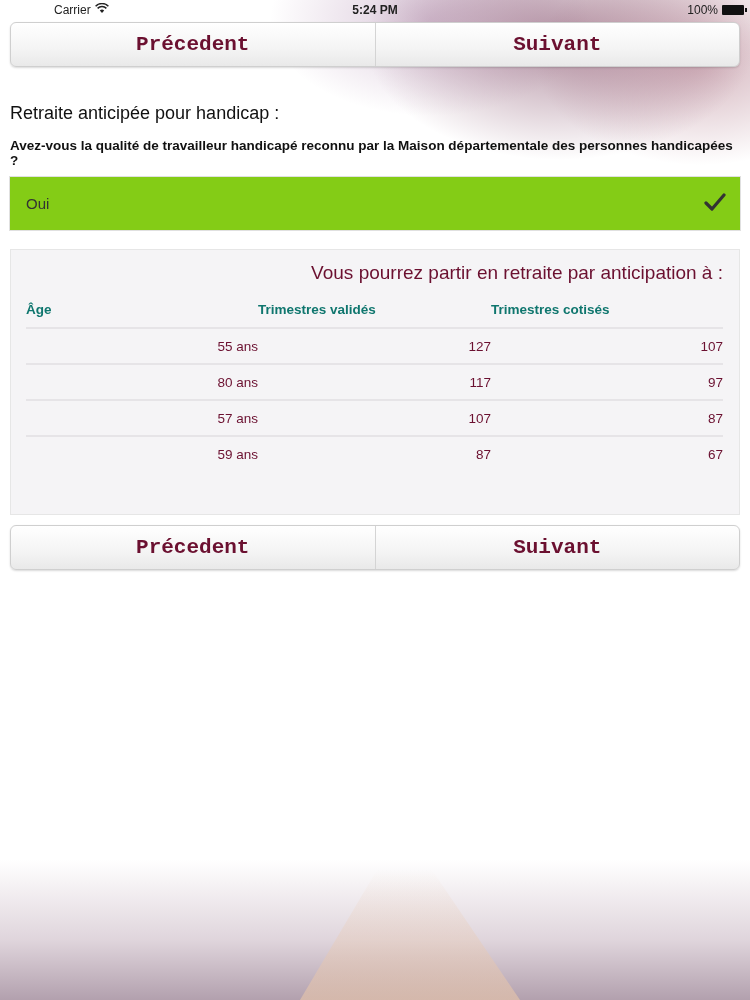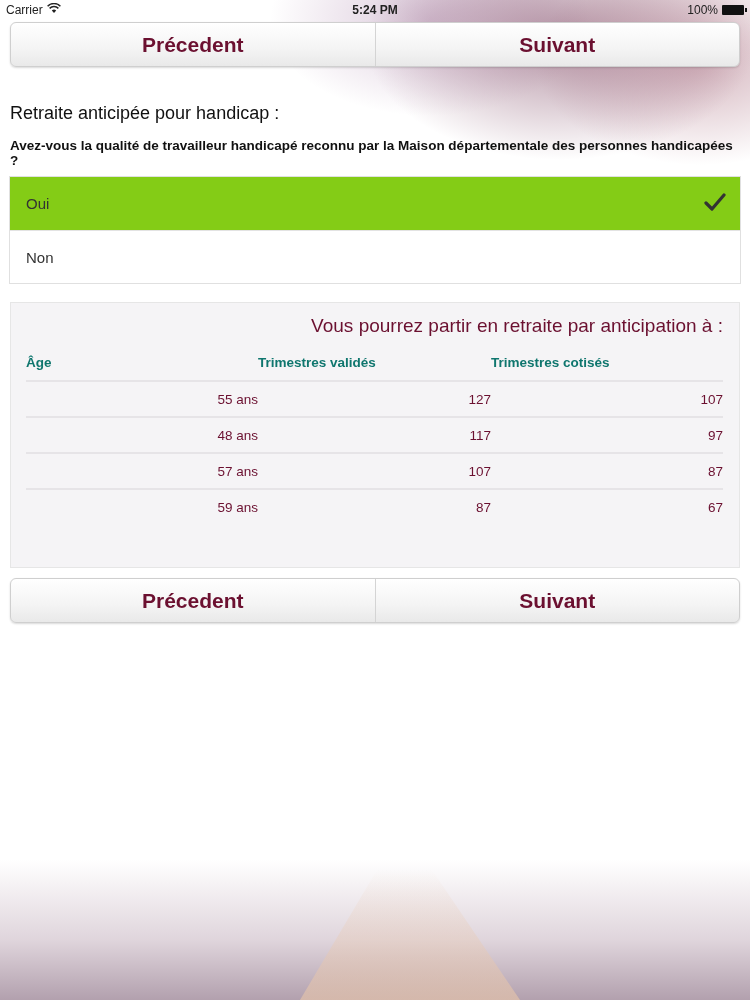--- a/index.html
+++ b/index.html
@@ -21,35 +21,35 @@
     position: absolute; z-index: 0; bottom: 0; left: 300px; width: 220px; height: 130px;
     background: linear-gradient(to bottom, rgba(255,240,220,0) 0%, rgba(235,200,170,0.6) 100%);
     clip-path: polygon(35% 0, 60% 0, 100% 100%, 0 100%);
   }
   .layer { position: relative; z-index: 1; }
 
   .status-bar {
     height: 20px; display: flex; align-items: center; justify-content: space-between;
     padding: 0 6px; font-size: 12px; color: #222;
   }
-  .status-left { display: flex; align-items: flex-start; gap: 4px; }
+  .status-left { display: flex; align-items: flex-start; gap: 4px; margin-left: 48px; }
   .status-time { font-weight: bold; position: absolute; left: 50%; transform: translateX(-50%); }
   .status-right { display: flex; align-items: center; gap: 4px; }
   .battery { width: 22px; height: 10px; background: #111; border-radius: 1px; position: relative; }
   .battery::after { content: ""; position: absolute; right: -3px; top: 3px; width: 2px; height: 4px; background: #111; }
 
   .nav-bar {
     margin: 2px 10px 0 10px; height: 45px; display: flex;
     border: 1px solid #cfcfcf; border-radius: 6px; overflow: hidden;
     background: linear-gradient(to bottom, #ffffff 0%, #f4f4f4 60%, #e9e9e9 100%);
     box-shadow: 0 1px 2px rgba(0,0,0,0.15);
   }
   .nav-btn {
     flex: 1; display: flex; align-items: center; justify-content: center;
-    font-size: 21px; font-weight: bold; color: #6b1030; cursor: pointer;
+    font-size: 21px; font-weight: bold; color: #6b1030; cursor: pointer; font-family: Liberation Mono, monospace;
   }
   .nav-btn + .nav-btn { border-left: 1px solid #d4d4d4; }
 
   .section-title { margin: 36px 10px 0 10px; font-size: 18px; color: #111; }
   .question { margin: 14px 10px 0 10px; font-size: 13.5px; font-weight: bold; color: #111; }
 
   .options { margin: 8px 9px 0 9px; border: 1px solid #e0e0e0; background: #fff; }
   .option {
     height: 53px; display: flex; align-items: center; justify-content: space-between;
     padding: 0 14px 0 16px; font-size: 15px; color: #333; cursor: pointer;
@@ -114,43 +114,40 @@
 
   <div class="options">
     <div class="option selected">
       <span>Oui</span>
       <span class="check">
         <svg width="22" height="18" viewBox="0 0 22 18">
             <path d="M2 10 L8 16 L20 2" stroke="#333" stroke-width="3.2" fill="none" stroke-linecap="round" stroke-linejoin="round"></path>
           </svg>
       </span>
     </div>
-    <div class="option">
-      <span>Non</span>
-    </div>
   </div>
 
   <div class="result">
     <div class="result-intro">Vous pourrez partir en retraite par anticipation à :</div>
     <table>
       <thead>
         <tr>
           <th class="col1">Âge</th>
           <th class="col2">Trimestres validés</th>
           <th>Trimestres cotisés</th>
         </tr>
       </thead>
       <tbody>
         <tr>
           <td>55 ans</td>
           <td>127</td>
           <td>107</td>
         </tr>
         <tr>
-          <td>48 ans</td>
+          <td>80 ans</td>
           <td>117</td>
           <td>97</td>
         </tr>
         <tr>
           <td>57 ans</td>
           <td>107</td>
           <td>87</td>
         </tr>
         <tr>
           <td>59 ans</td>

